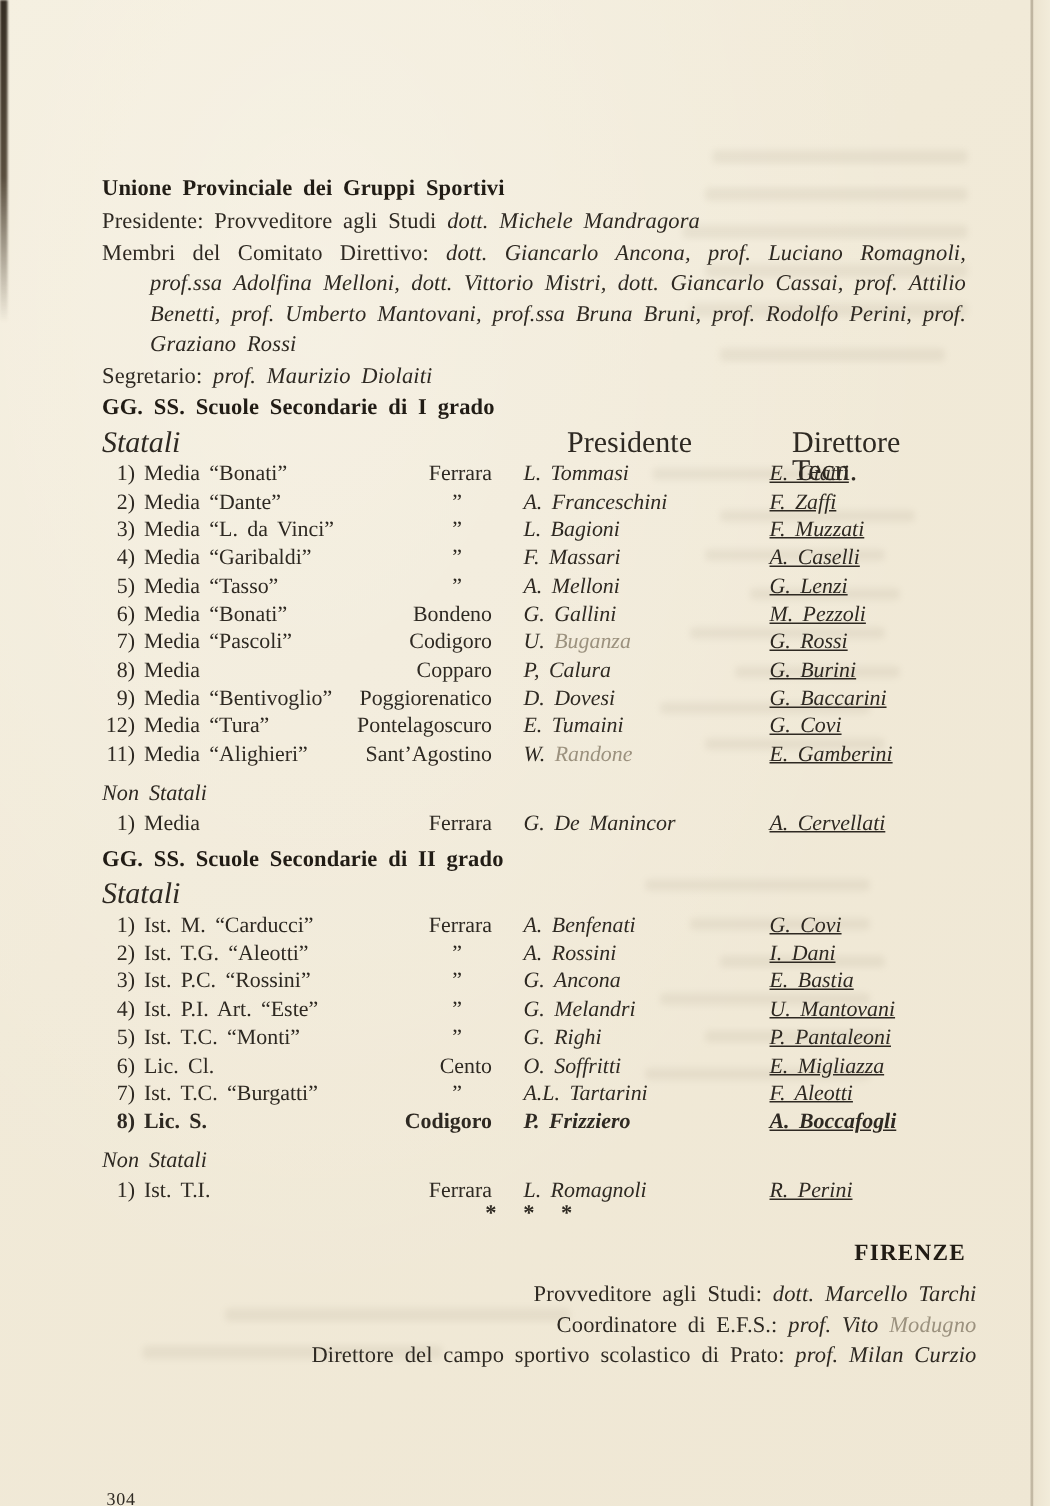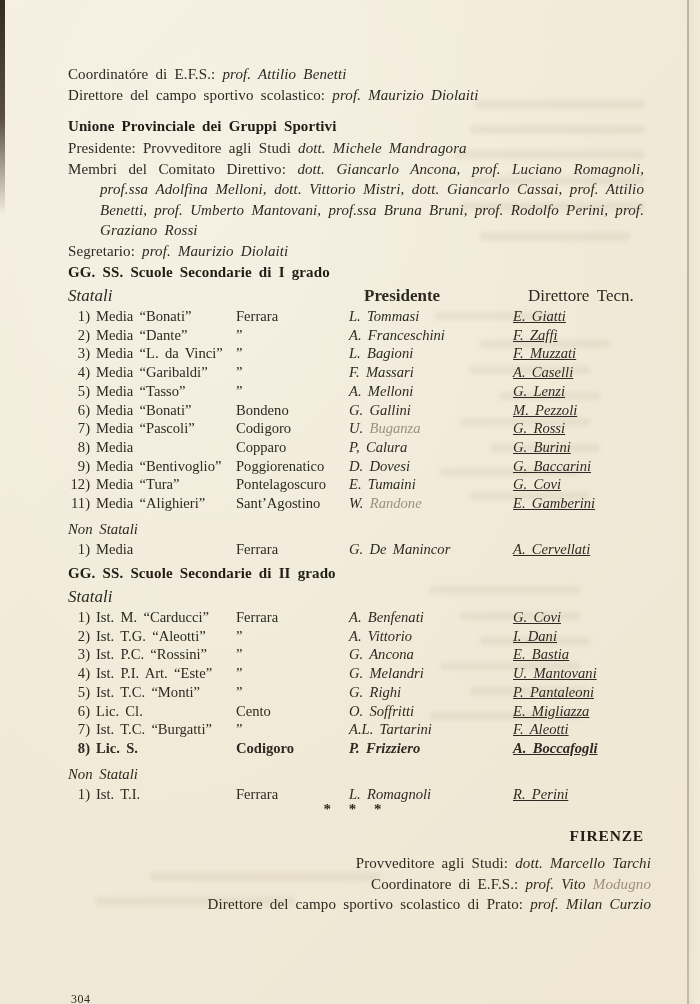--- a/index.html
+++ b/index.html
@@ -21,31 +21,31 @@
   .ghost{position:absolute;background:#9a8f76;opacity:.12;filter:blur(2.2px);border-radius:3px;}
   
   .sec{position:absolute;left:68px;width:576px;}
   .line{margin:0;font-size:15px;line-height:21px;word-spacing:.22em;letter-spacing:.1px;}
   .line .val,.line .val2{font-style:italic;}
   .line.hanging{padding-left:32px;text-indent:-32px;text-align:justify;line-height:20.4px;}
   .faded, .val2.faded{color:#9b917e;}
   .b-head{margin:0;font-size:15px;line-height:20px;font-weight:bold;color:#211c15;
           word-spacing:.22em;letter-spacing:.1px;}
   
-  .tbl-header{position:relative;height:19px;margin-top:4px;font-size:17px;line-height:19px;word-spacing:.2em;}
+  .tbl-header{position:relative;height:19px;margin-top:4px;font-size:20px;line-height:19px;word-spacing:.2em;}
   .lab-statali{font-style:italic;}
   .col-h{position:absolute;top:0;}
-  .col-h.pres{left:296px;font-weight:bold;}
+  .col-h.pres{left:310px;}
   .col-h.dir{left:460px;}
   .rows{margin:0;}
   .t-row{display:flex;font-size:14.6px;line-height:18.7px;word-spacing:.18em;}
   .t-row.bold-row{font-weight:bold;}
   .c-num{width:22px;text-align:right;flex:0 0 auto;}
   .c-school{width:140px;padding-left:6px;flex:0 0 auto;}
-  .c-city{width:92px;flex:0 0 auto;}
+  .c-city{width:92px;text-align:right;flex:0 0 auto;}
   .c-city.ditto{padding-right:20px;box-sizing:border-box;}
   .c-pres{margin-left:21px;width:164px;font-style:italic;flex:0 0 auto;}
   .c-dir{margin-left:0;font-style:italic;flex:1;text-decoration:underline;}
   .nonstat{font-style:italic;font-size:14.8px;line-height:19px;margin:7px 0 1px 0;word-spacing:.2em;}
   
   #separator{position:absolute;left:68px;width:576px;text-align:center;top:801px;
              font-weight:bold;font-size:15px;letter-spacing:7px;}
   #firenze-heading{position:absolute;left:68px;width:576px;text-align:right;top:827px;
              font-weight:bold;font-size:15.5px;letter-spacing:.8px;word-spacing:.2em;color:#211c15;}
   #firenze-lines{top:853px;padding-left:7px;text-align:right;}
@@ -79,25 +79,20 @@
     <div class="ghost" style="left:430px;top:586px;width:150px;height:8px;"></div>
     <div class="ghost" style="left:460px;top:612px;width:120px;height:8px;"></div>
     <div class="ghost" style="left:480px;top:637px;width:110px;height:8px;"></div>
     <div class="ghost" style="left:440px;top:662px;width:140px;height:8px;"></div>
     <div class="ghost" style="left:470px;top:687px;width:120px;height:8px;"></div>
     <div class="ghost" style="left:430px;top:712px;width:150px;height:8px;"></div>
     <div class="ghost" style="left:150px;top:872px;width:230px;height:9px;"></div>
     <div class="ghost" style="left:95px;top:897px;width:200px;height:9px;"></div>
   </div>
 
-  <section class="sec" id="intro" style="top:64px">
-
-  <p class="line"><span class="lbl">Coordinatóre di E.F.S.: </span><span class="val">prof. Attilio Benetti</span><span class="val2 faded"></span></p>
-      <p class="line"><span class="lbl">Direttore del campo sportivo scolastico: </span><span class="val">prof. Maurizio Diolaiti</span><span class="val2 faded"></span></p>
-    </section>
 
   <section class="sec" id="unione" style="top:116px">
     <h2 class="b-head">Unione Provinciale dei Gruppi Sportivi</h2>
     <div style="margin-top:2px">
 
     <p class="line"><span class="lbl">Presidente: Provveditore agli Studi </span><span class="val">dott. Michele Mandragora</span><span class="val2 faded"></span></p>
         <p class="line hanging"><span class="lbl">Membri del Comitato Direttivo: </span><span class="val">dott. Giancarlo Ancona, prof. Luciano Romagnoli, prof.ssa Adolfina Melloni, dott. Vittorio Mistri, dott. Giancarlo Cassai, prof. Attilio Benetti, prof. Umberto Mantovani, prof.ssa Bruna Bruni, prof. Rodolfo Perini, prof. Graziano Rossi</span><span class="val2 faded"></span></p>
         <p class="line"><span class="lbl">Segretario: </span><span class="val">prof. Maurizio Diolaiti</span><span class="val2 faded"></span></p>
       </div>
   </section>
@@ -213,21 +208,21 @@
         <span class="c-num">1)</span>
         <span class="c-school">Ist. M. “Carducci”</span>
         <span class="c-city">Ferrara</span>
         <span class="c-pres">A. Benfenati</span>
         <span class="c-dir">G. Covi</span>
       </div>
         <div class="t-row">
         <span class="c-num">2)</span>
         <span class="c-school">Ist. T.G. “Aleotti”</span>
         <span class="c-city ditto">”</span>
-        <span class="c-pres">A. Vittorio</span>
+        <span class="c-pres">A. Rossini</span>
         <span class="c-dir">I. Dani</span>
       </div>
         <div class="t-row">
         <span class="c-num">3)</span>
         <span class="c-school">Ist. P.C. “Rossini”</span>
         <span class="c-city ditto">”</span>
         <span class="c-pres">G. Ancona</span>
         <span class="c-dir">E. Bastia</span>
       </div>
         <div class="t-row">

